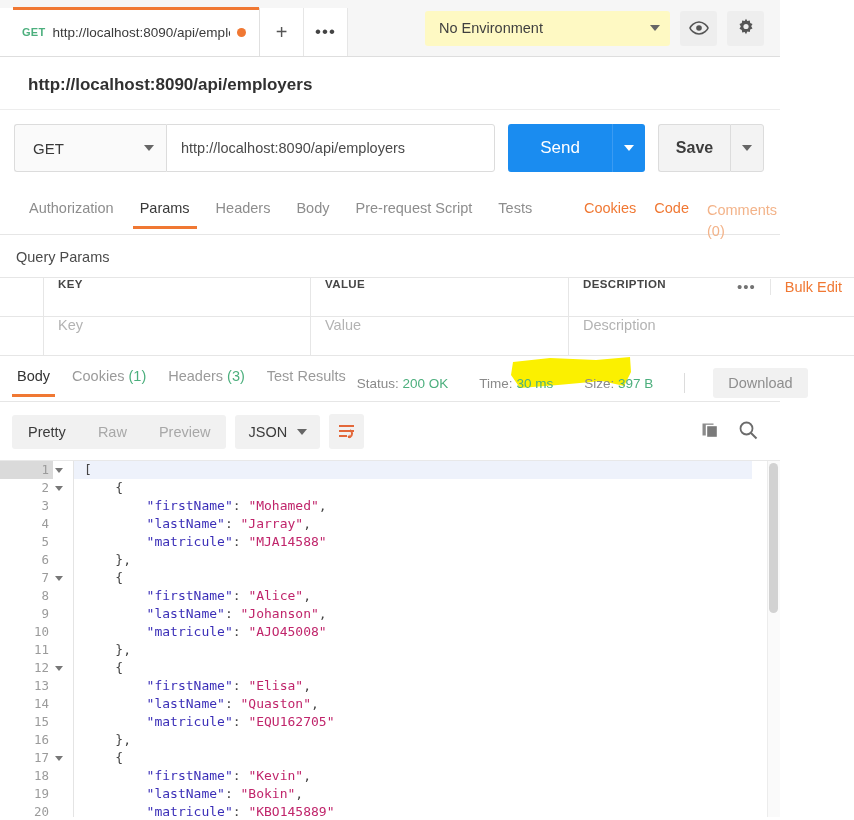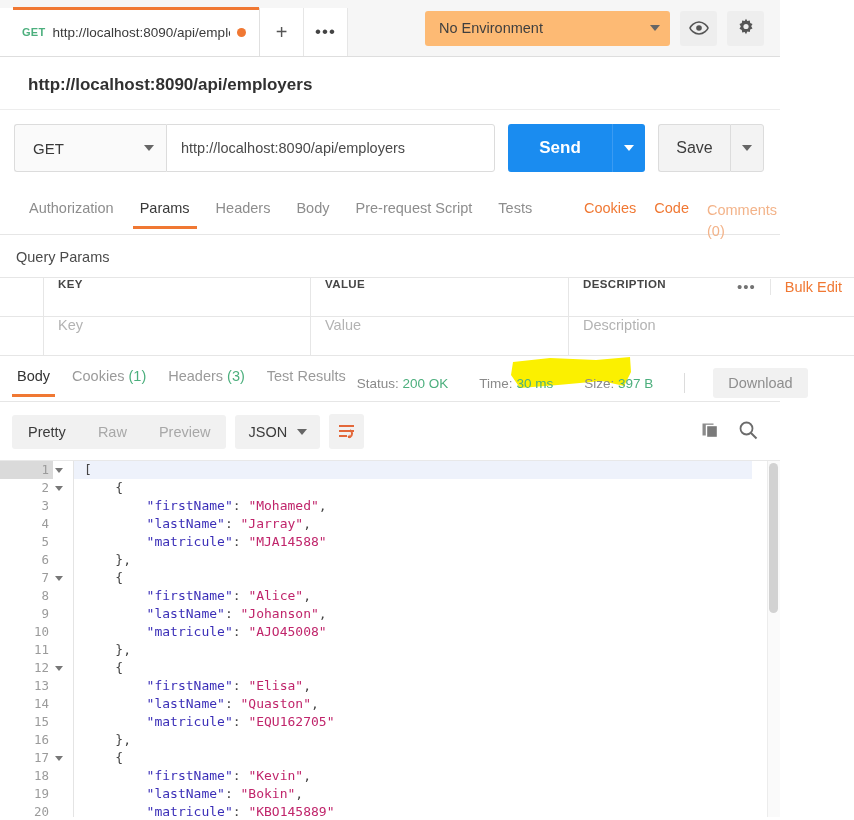--- a/index.html
+++ b/index.html
@@ -56,21 +56,21 @@
   }
   .tab-btn.dots { font-size: 17px; letter-spacing: 1px; color: #444; }
 
   .tabbar-right {
     margin-left: auto; display: flex; align-items: center;
     gap: 10px; padding: 0 16px 0 12px;
   }
   .env-select {
     display: flex; align-items: center;
     width: 245px; height: 35px;
-    background: #fdba74; border-radius: 3px;
+    background: #fef9c3; border-radius: 3px;
     padding: 0 10px 0 14px;
     color: #3f3f3f; font-size: 14.5px;
     cursor: pointer;
   }
   .env-select .caret { margin-left: auto; }
   .caret { width: 0; height: 0;
     border-left: 5px solid transparent; border-right: 5px solid transparent;
     border-top: 6px solid #666; }
   .icon-sq {
     width: 37px; height: 35px; background: #eeeeee; border-radius: 3px;
@@ -105,31 +105,31 @@
     background: #fff;
     padding: 0 14px;
     font-size: 14.5px; color: #4a4a4a;
     font-family: "Liberation Sans", sans-serif;
   }
   .send-wrap { display: flex; margin-left: 13px; }
   .send-btn {
     display: flex; align-items: center; justify-content: center;
     width: 104px; height: 48px;
     background: #1a8cf0; color: #fff;
-    font-size: 17px; font-weight: bold;
+    font-size: 17px; font-weight: normal;
     border-radius: 3px 0 0 3px; cursor: pointer;
   }
   .send-caret {
     display: flex; align-items: center; justify-content: center;
     width: 33px; height: 48px;
     background: #1a8cf0; border-radius: 0 3px 3px 0;
     border-left: 1px solid #3b9bf2; cursor: pointer;
   }
   .send-caret .caret { border-top-color: #fff; }
-  .save-wrap { display: flex; margin-left: 13px; }
+  .save-wrap { display: flex; margin-left: 13px; font-weight: bold; }
   .save-btn {
     display: flex; align-items: center; justify-content: center;
     width: 72px; height: 48px;
     background: #f3f3f3; border: 1px solid #dcdcdc; border-right: none;
     border-radius: 3px 0 0 3px;
     color: #3d3d3d; font-size: 16px; cursor: pointer;
   }
   .save-caret {
     display: flex; align-items: center; justify-content: center;
     width: 34px; height: 48px;

